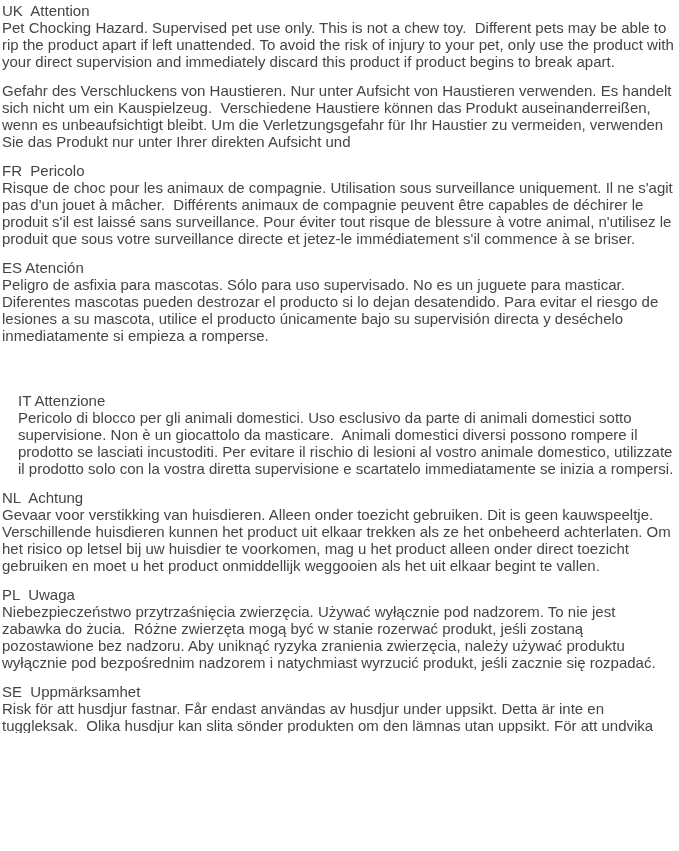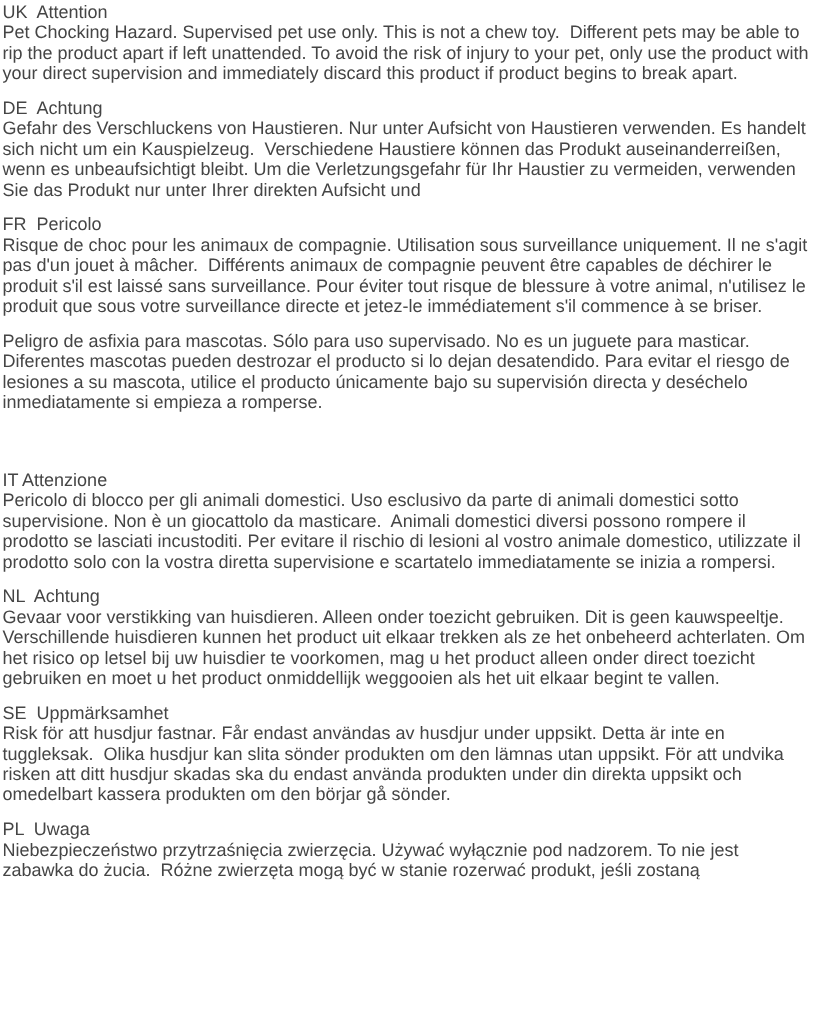--- a/index.html
+++ b/index.html
@@ -23,59 +23,60 @@
     margin: 0 0 12px 0;
   }
   .warning .heading,
   .warning .body {
     white-space: pre-wrap;
     font-weight: normal;
   }
   
   .sec-it {
     padding-top: 36px;
+    margin-left: 16px;
   }
 </style>
 </head>
 <body>
 
 <div class="doc">
 
   <section class="warning sec-uk">
     <div class="heading">UK  Attention</div>
     <div class="body">Pet Chocking Hazard. Supervised pet use only. This is not a chew toy.  Different pets may be able to rip the product apart if left unattended. To avoid the risk of injury to your pet, only use the product with your direct supervision and immediately discard this product if product begins to break apart.</div>
   </section>
 
   <section class="warning sec-de">
-    <div class="heading">DE  Achtung</div>
     <div class="body">Gefahr des Verschluckens von Haustieren. Nur unter Aufsicht von Haustieren verwenden. Es handelt sich nicht um ein Kauspielzeug.  Verschiedene Haustiere können das Produkt auseinanderreißen, wenn es unbeaufsichtigt bleibt. Um die Verletzungsgefahr für Ihr Haustier zu vermeiden, verwenden Sie das Produkt nur unter Ihrer direkten Aufsicht und</div>
   </section>
 
   <section class="warning sec-fr">
     <div class="heading">FR  Pericolo</div>
     <div class="body">Risque de choc pour les animaux de compagnie. Utilisation sous surveillance uniquement. Il ne s'agit pas d'un jouet à mâcher.  Différents animaux de compagnie peuvent être capables de déchirer le produit s'il est laissé sans surveillance. Pour éviter tout risque de blessure à votre animal, n'utilisez le produit que sous votre surveillance directe et jetez-le immédiatement s'il commence à se briser.</div>
   </section>
 
   <section class="warning sec-es">
+    <div class="heading">ES Atención</div>
     <div class="body">Peligro de asfixia para mascotas. Sólo para uso supervisado. No es un juguete para masticar.  Diferentes mascotas pueden destrozar el producto si lo dejan desatendido. Para evitar el riesgo de lesiones a su mascota, utilice el producto únicamente bajo su supervisión directa y deséchelo inmediatamente si empieza a romperse.</div>
   </section>
 
   <section class="warning sec-it">
     <div class="heading">IT Attenzione</div>
     <div class="body">Pericolo di blocco per gli animali domestici. Uso esclusivo da parte di animali domestici sotto supervisione. Non è un giocattolo da masticare.  Animali domestici diversi possono rompere il prodotto se lasciati incustoditi. Per evitare il rischio di lesioni al vostro animale domestico, utilizzate il prodotto solo con la vostra diretta supervisione e scartatelo immediatamente se inizia a rompersi.</div>
   </section>
 
   <section class="warning sec-nl">
     <div class="heading">NL  Achtung</div>
     <div class="body">Gevaar voor verstikking van huisdieren. Alleen onder toezicht gebruiken. Dit is geen kauwspeeltje.  Verschillende huisdieren kunnen het product uit elkaar trekken als ze het onbeheerd achterlaten. Om het risico op letsel bij uw huisdier te voorkomen, mag u het product alleen onder direct toezicht gebruiken en moet u het product onmiddellijk weggooien als het uit elkaar begint te vallen.</div>
   </section>
 
+  <section class="warning sec-pl">
+    <div class="heading">PL  Uwaga</div>
+    <div class="body">Niebezpieczeństwo przytrzaśnięcia zwierzęcia. Używać wyłącznie pod nadzorem. To nie jest zabawka do żucia.  Różne zwierzęta mogą być w stanie rozerwać produkt, jeśli zostaną pozostawione bez nadzoru. Aby uniknąć ryzyka zranienia zwierzęcia, należy używać produktu wyłącznie pod bezpośrednim nadzorem i natychmiast wyrzucić produkt, jeśli zacznie się rozpadać.</div>
+  </section>
+
   <section class="warning sec-se">
     <div class="heading">SE  Uppmärksamhet</div>
     <div class="body">Risk för att husdjur fastnar. Får endast användas av husdjur under uppsikt. Detta är inte en tuggleksak.  Olika husdjur kan slita sönder produkten om den lämnas utan uppsikt. För att undvika risken att ditt husdjur skadas ska du endast använda produkten under din direkta uppsikt och omedelbart kassera produkten om den börjar gå sönder.</div>
   </section>
 
-  <section class="warning sec-pl">
-    <div class="heading">PL  Uwaga</div>
-    <div class="body">Niebezpieczeństwo przytrzaśnięcia zwierzęcia. Używać wyłącznie pod nadzorem. To nie jest zabawka do żucia.  Różne zwierzęta mogą być w stanie rozerwać produkt, jeśli zostaną pozostawione bez nadzoru. Aby uniknąć ryzyka zranienia zwierzęcia, należy używać produktu wyłącznie pod bezpośrednim nadzorem i natychmiast wyrzucić produkt, jeśli zacznie się rozpadać.</div>
-  </section>
-
 </div>
 
 </body></html>

